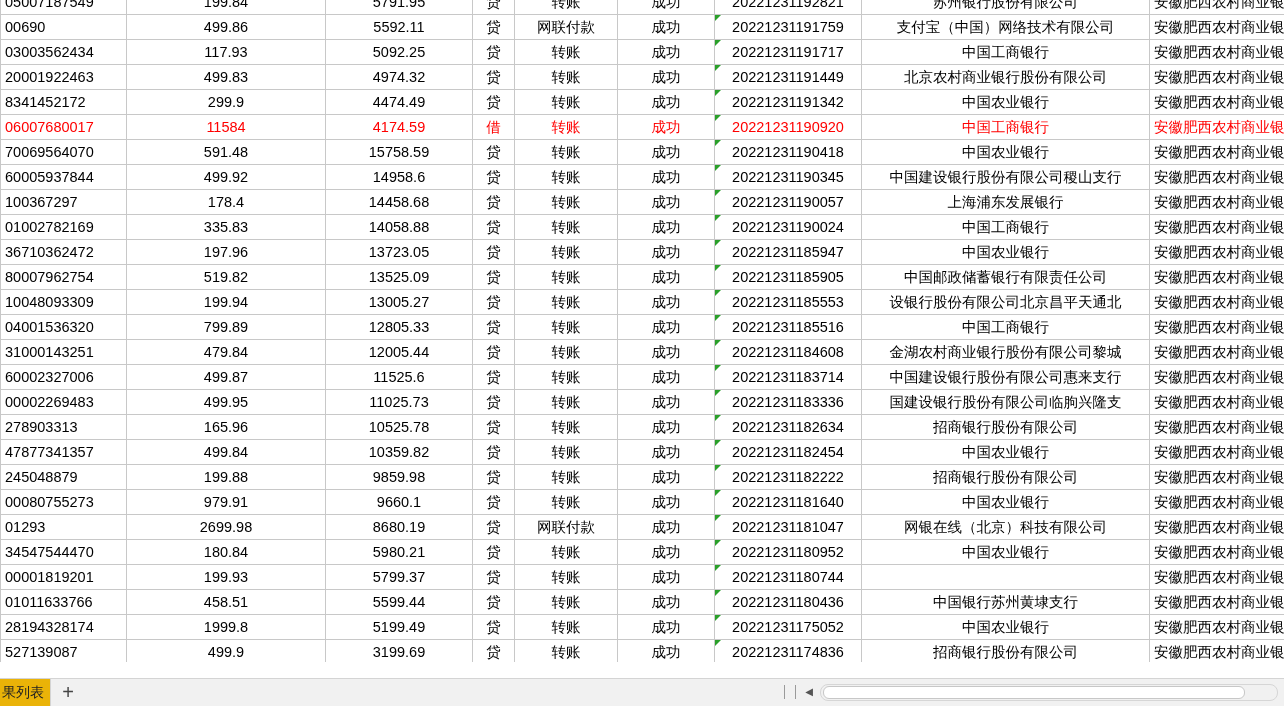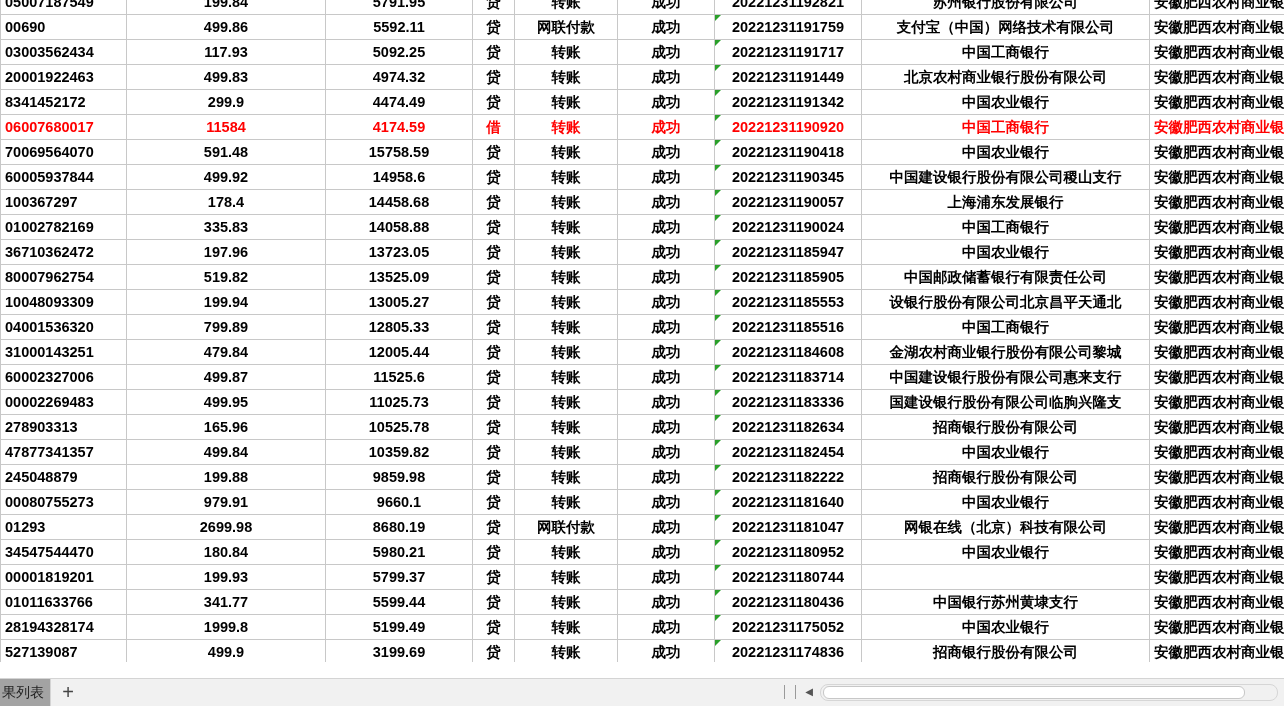--- a/index.html
+++ b/index.html
@@ -13,21 +13,20 @@
     overflow: hidden;
     font-family: "Liberation Sans", sans-serif;
     font-size: 14px;
     color: #000;
   }
   #sheet {
     position: relative;
     width: 1284px;
     height: 662px;
     overflow: hidden;
-    font-weight: bold;
   }
   table.grid {
     border-collapse: collapse;
     table-layout: fixed;
     width: 1300px;
     margin-top: -10px;
   }
   table.grid td {
     height: 24px;
     border: 1px solid #c8c8c8;
@@ -91,21 +90,21 @@
     background: #f1f1f1;
     border-top: 1px solid #d4d4d4;
     display: flex;
     align-items: center;
     box-sizing: border-box;
   }
   .sheet-tab {
     height: 27px;
     line-height: 27px;
     padding: 0 6px 0 2px;
-    background: #a3a3a3;
+    background: #eab308;
     font-size: 14px;
     border-right: 1px solid #d4d4d4;
     color: #222;
     text-align: center;
   }
   .add-sheet {
     width: 34px;
     text-align: center;
     font-size: 20px;
     color: #444;
@@ -432,21 +431,21 @@
           <td class="bal">5799.37</td>
           <td class="dc">贷</td>
           <td class="type">转账</td>
           <td class="state">成功</td>
           <td class="time">20221231180744</td>
           <td class="bank"></td>
           <td class="org">安徽肥西农村商业银行</td>
         </tr>
         <tr>
           <td class="acct">01011633766</td>
-          <td class="amt">341.77</td>
+          <td class="amt">458.51</td>
           <td class="bal">5599.44</td>
           <td class="dc">贷</td>
           <td class="type">转账</td>
           <td class="state">成功</td>
           <td class="time">20221231180436</td>
           <td class="bank">中国银行苏州黄埭支行</td>
           <td class="org">安徽肥西农村商业银行</td>
         </tr>
         <tr>
           <td class="acct">28194328174</td>

